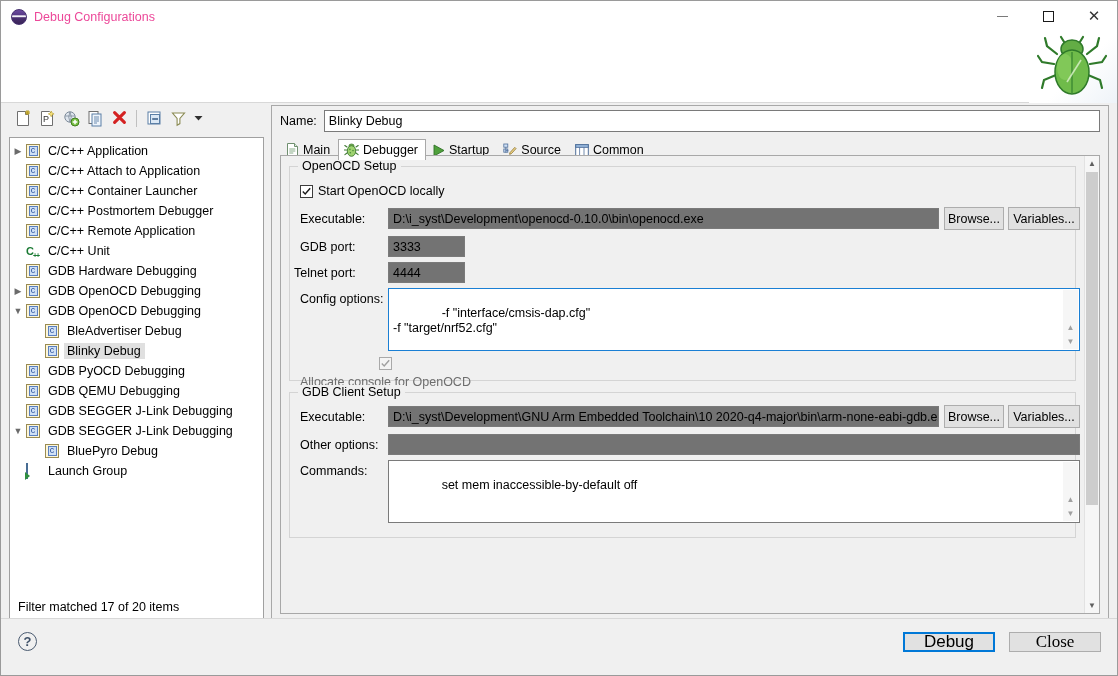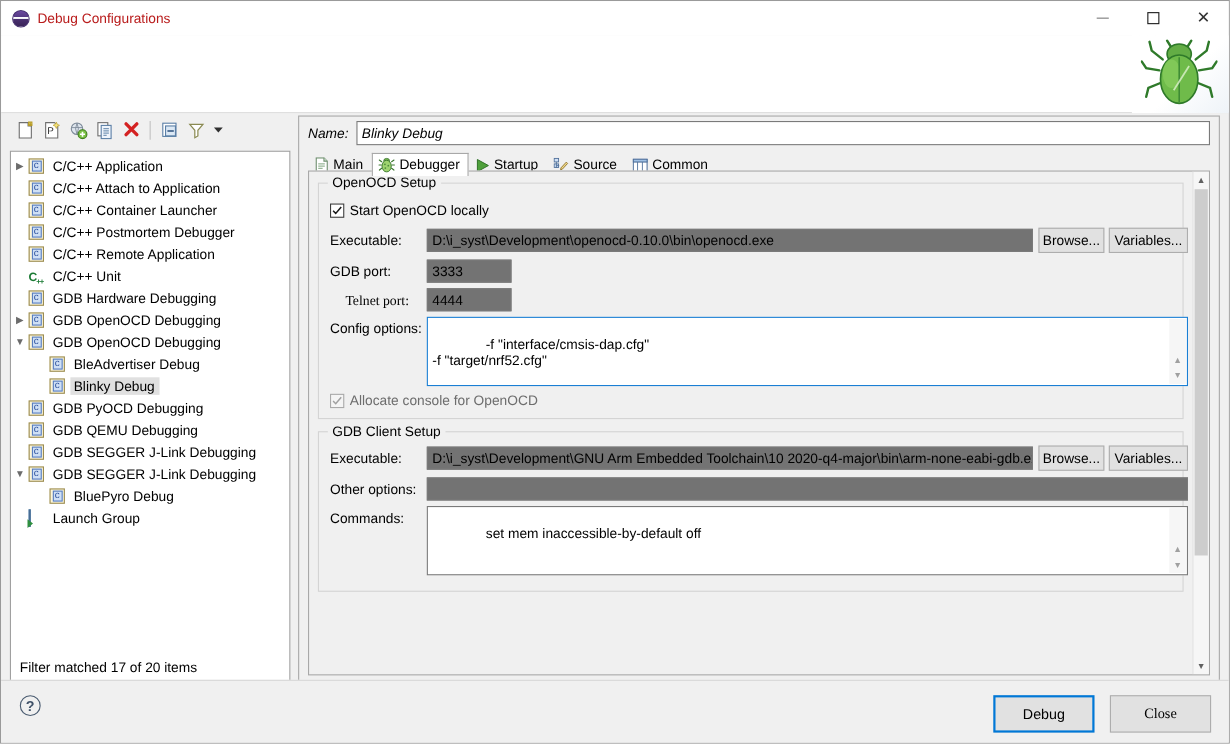--- a/index.html
+++ b/index.html
@@ -30,21 +30,21 @@
     flex: 0 0 auto;
     position: relative;
   }
   .title-icon {
     width: 16px; height: 16px; margin-left: 10px; margin-right: 7px;
     border-radius: 50%;
     background: linear-gradient(180deg,#6c4aa0 0%, #563a85 38%, #ffffff 40%, #e8e8f2 52%, #4a3070 54%, #3a2458 100%);
     border: 1px solid #463070;
     flex: 0 0 auto;
   }
-  .title-text { font-size: 12.5px; color: #b91c1c; }
+  .title-text { font-size: 12.5px; color: #ec4899; }
   .winbtns {
     position: absolute; right: 0; top: 0; height: 31px;
     display: flex; align-items: stretch;
   }
   .winbtn {
     width: 46px; display: flex; align-items: center; justify-content: center;
     font-size: 13px; color: #333;
   }
   .min-glyph { width: 11px; height: 1px; background: #7a7a7a; display:block; }
   .max-glyph { width: 11px; height: 11px; border: 1.4px solid #1a1a1a; display:block; }
@@ -148,21 +148,20 @@
 
   
   .rightpane {
     position: absolute; left: 270px; top: 2px; right: 8px;
     height: 516px;
     border: 1px solid #a8a8a8; background: #f0f0f0;
   }
   .namerow {
     display: flex; align-items: center; height: 26px;
     padding: 4px 8px 0 8px;
-    font-style: italic;
   }
   .namelbl { font-size: 12.5px; margin-right: 7px; }
   .nameinput {
     flex: 1 1 auto; height: 22px; background: #fff; border: 1px solid #7a7a7a;
     font-size: 12.5px; padding: 0 4px; display:flex; align-items:center;
     font-family: "Liberation Sans", sans-serif; color:#000;
   }
 
   .tabstrip {
     display: flex; align-items: flex-end; height: 22px;
@@ -256,24 +255,24 @@
     border-top: 1px solid #d8d8d8; background: #f0f0f0;
   }
   .helpicon {
     position: absolute; left: 17px; top: 13px;
     width: 19px; height: 19px; border-radius: 50%;
     border: 1.4px solid #4a5b70; color: #3f5168;
     display: flex; align-items: center; justify-content: center;
     font-size: 13px; font-weight: bold;
   }
   .bbtn {
-    position: absolute; height: 34px; width: 92px;
+    position: absolute; height: 20px; width: 92px;
     background: #e1e1e1; border: 1px solid #adadad;
     display: flex; align-items: center; justify-content: center;
-    font-size: 13px;
+    font-size: 17px;
   }
   .bbtn.primary {
     border: 2px solid #0078d7; background: #e1e1e1;
   }
 </style>
 </head>
 <body>
 
 <div class="window">
 
@@ -621,34 +620,34 @@
             </div>
 
             <span class="field-lbl" style="left:10px; top:45px;">Executable:</span>
             <span class="tinput" style="left:98px; top:41px; width:551px;">D:\i_syst\Development\openocd-0.10.0\bin\openocd.exe</span>
             <span class="btn" style="left:654px; top:40px; width:60px;">Browse...</span>
             <span class="btn" style="left:718px; top:40px; width:72px;">Variables...</span>
 
             <span class="field-lbl" style="left:10px; top:73px;">GDB port:</span>
             <span class="tinput" style="left:98px; top:69px; width:77px;">3333</span>
 
-            <span class="field-lbl" style="left:24px; top:99px;font-family:Liberation Serif, serif;">Telnet port:</span>
+            <span class="field-lbl" style="left:4px; top:99px;">Telnet port:</span>
             <span class="tinput" style="left:98px; top:95px; width:77px;">4444</span>
 
             <span class="field-lbl" style="left:10px; top:125px;">Config options:</span>
             <div class="textarea" style="left:98px; top:121px; width:692px; height:63px;">
               <span>-f "interface/cmsis-dap.cfg"
 -f "target/nrf52.cfg"</span>
               <div class="ta-scroll">
                 <div class="ta-arrow">▲</div>
                 <div class="ta-arrow bot">▼</div>
               </div>
             </div>
 
-            <div class="cbrow" style="left:10px; top:190px;">
+            <div class="cbrow" style="left:10px; top:190px;flex-direction:column;">
               <span class="cbox dis">
                 <svg class="chk" viewBox="0 0 9 9">
                     <path d="M0.8 4.6 L3.2 7 L8.2 1.2" stroke="#a0a0a0" stroke-width="1.4" fill="none"></path>
                   </svg>
               </span>
               <span class="cblabel dis">Allocate console for OpenOCD</span>
             </div>
 
           </div>
 

